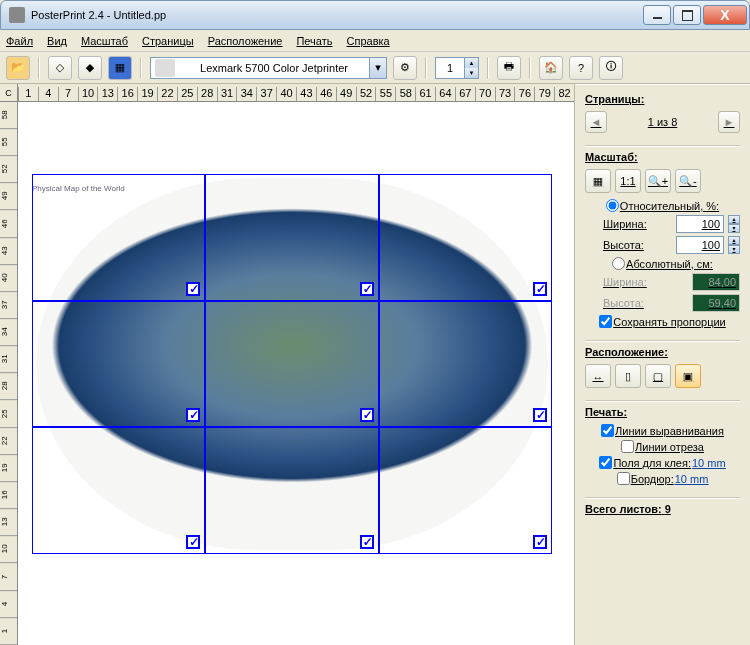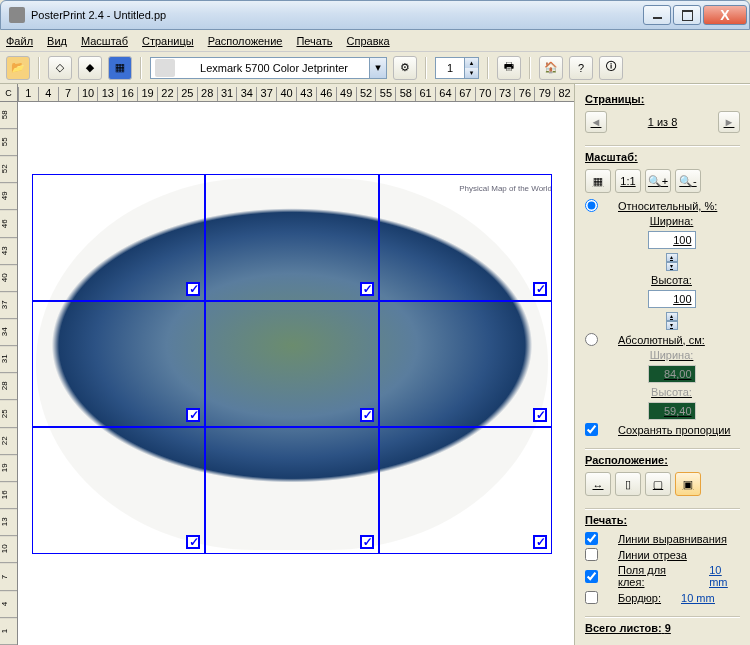--- a/index.html
+++ b/index.html
@@ -35,39 +35,39 @@
 .workarea { display: flex; height: calc(100% - 84px); }
 .canvas-wrap { flex: 1; background: #fff; position: relative; border-right: 1px solid #b9b9a5; overflow: hidden; }
 .ruler-h { position: absolute; top: 0; left: 18px; right: 0; height: 18px; background: #ece9d8; border-bottom: 1px solid #888; display: flex; align-items: flex-end; overflow: hidden; font-size: 8px; color: #000; }
 .ruler-h span { flex: 1; text-align: center; border-left: 1px solid #999; padding-bottom:2px;}
 .ruler-v { position: absolute; top: 18px; left: 0; bottom: 0; width: 18px; background: #ece9d8; border-right: 1px solid #888; display: flex; flex-direction: column-reverse; overflow: hidden; }
 .ruler-v span { flex: 1; writing-mode: vertical-rl; transform: rotate(180deg); font-size: 8px; text-align: center; border-top:1px solid #999; }
 .corner { position: absolute; top:0;left:0;width:18px;height:18px;background:#ece9d8;border-right:1px solid #888;border-bottom:1px solid #888;font-size:9px;text-align:center;line-height:18px;}
 
 .pages { position: absolute; top: 90px; left: 32px; width: 520px; height: 380px; }
 .poster-bg { position: absolute; inset: 4px; background: radial-gradient(ellipse 70% 55% at 50% 45%, #6b8c6e 0%, #5a7d9e 35%, #2c5284 55%, #1a3d6b 65%, #f6f6f4 67%); border-radius: 48%/56%; }
-.map-title { position:absolute; top:10px; left:0; right:0; text-align:right; font-size:8px; color:#667;margin-left:24px; }
+.map-title { position:absolute; top:10px; left:0; right:0; text-align:left; font-size:8px; color:#667; }
 .page-grid { position: absolute; inset: 0; display: grid; grid-template-columns: repeat(3,1fr); grid-template-rows: repeat(3,1fr); }
 .pcell { border: 1px solid #00f; position: relative; }
 .pcell .chk { position: absolute; bottom: 4px; right: 4px; width: 14px; height: 14px; border: 2px solid #00f; background: #fff; }
 .pcell .chk::after { content: '✓'; color: #00f; font-weight: bold; position: absolute; top: -2px; left: 1px; font-size: 12px; }
 .outer-border { position:absolute; inset:0; border:1px dashed #888; }
 
 .sidepanel { width: 175px; background: #ece9d8; padding: 8px 10px; overflow-y: auto; border-top: 1px solid #fff; }
 .sp-section { margin-bottom: 12px; text-decoration: underline; }
 .sp-title { font-weight: bold; margin-bottom: 6px; }
 .sp-nav { display: flex; align-items: center; gap: 10px; margin-bottom: 4px; }
 .navbtn { width: 22px; height: 22px; border: 1px solid #b8b8a8; background: linear-gradient(#fdfdfb,#e8e7d9); border-radius:3px; display:flex;align-items:center;justify-content:center;color:#888;}
-.sp-row { display: flex; align-items: center; gap: 4px; margin: 3px 0; flex-direction: column; }
+.sp-row { display: flex; align-items: center; gap: 4px; margin: 3px 0; }
 .sp-row label { flex: 1; }
 .sp-input { width: 48px; height: 18px; border: 1px solid #7f9db9; background: #fff; text-align: right; padding-right: 3px; }
 .sp-input.dis { background: #14532d; color: #999; border-color:#c8c8c0;}
 .sp-spin { display:flex;flex-direction:column; }
 .sp-spin div{width:12px;height:9px;background:linear-gradient(#e9f0f8,#c1d4ea);border:1px solid #7f9db9;font-size:6px;text-align:center;line-height:7px;}
-.radio,.checkbox { display: flex; align-items: center; gap: 20px; margin: 3px 0; }
+.radio,.checkbox { display: flex; align-items: center; gap: 1px; margin: 3px 0; justify-content: center; }
 .radio input, .checkbox input { margin: 0; }
 .btnrow { display: flex; gap: 4px; margin: 6px 0; }
 .iconbtn { width: 26px; height: 24px; border: 1px solid #b8b8a8; background: linear-gradient(#fdfdfb,#e8e7d9); border-radius:3px;display:flex;align-items:center;justify-content:center;}
 .iconbtn.sel { border-color: #e8a33d; background: linear-gradient(#fff3d9,#fbd98a);}
 .link { color: #0645ad; text-decoration: underline; }
 .dis-text { color: #999; }
 hr.sep-line { border:none; border-top:1px solid #c8c5b5; border-bottom:1px solid #fff; margin:4px 0;}
 </style>
 </head>
 <body>

